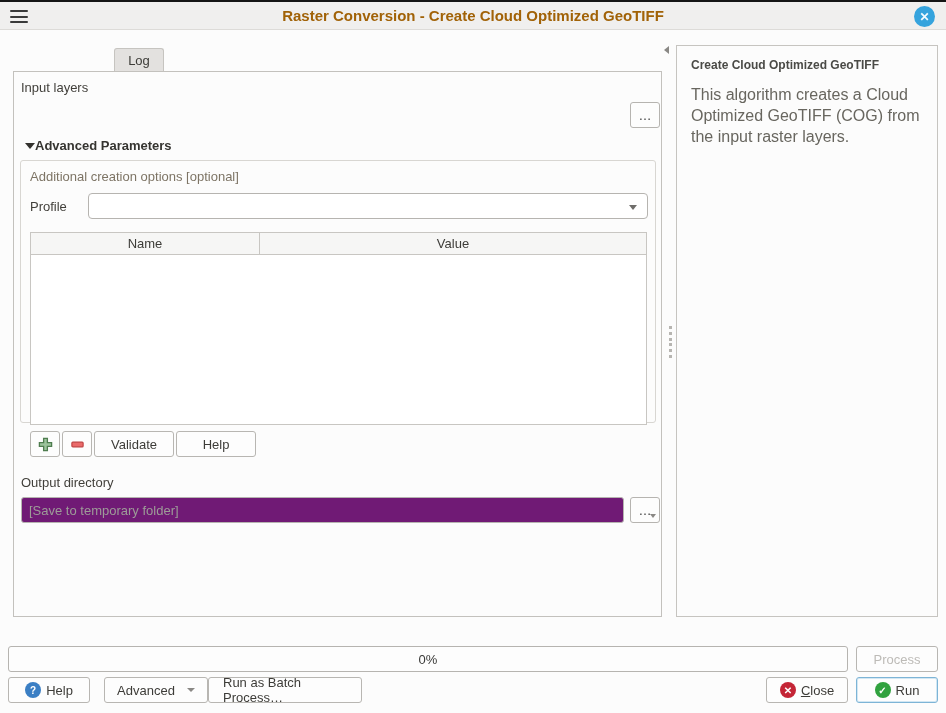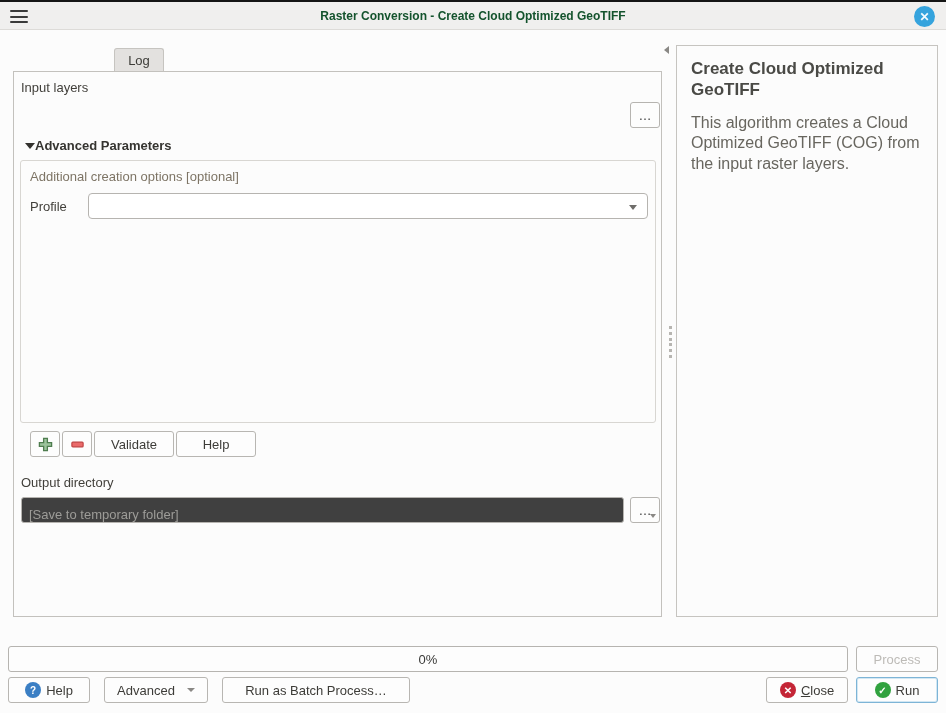--- a/index.html
+++ b/index.html
@@ -22,21 +22,21 @@
     border-bottom:1px solid #dddbd8;
     display:flex; align-items:center;
   }
   .menu-btn {
     position:absolute; left:10px; top:7px; width:18px; height:15px;
     display:flex; flex-direction:column; justify-content:space-between;
     cursor:pointer; padding:1px 0;
   }
   .menu-btn i { display:block; height:2px; background:#3a3a3a; border-radius:1px; }
   .title-text {
-    flex:1; text-align:center; font-weight:bold; font-size:12px; color:#14532d;
+    flex:1; text-align:center; font-weight:bold; font-size:15px; color:#a16207;
   }
   .title-close {
     position:absolute; right:11px; top:4px; width:21px; height:21px;
     background:#35a3dd; border-radius:50%; color:#f2fbff;
     display:flex; align-items:center; justify-content:center;
     font-size:12px; font-weight:bold; cursor:pointer;
   }
 
   
   .tab {
@@ -51,21 +51,21 @@
   
   .main-frame {
     position:absolute; left:13px; top:71px; width:649px; height:546px;
     background:#fcfcfc; border:1px solid #c3c1bd; z-index:2;
   }
   .label { position:absolute; color:#413f3a; }
   .textfield {
     position:absolute; background:#fff; border:1px solid #b6b4b0; border-radius:3px;
     display:flex; align-items:center; padding:0 7px; color:#3d3c38; height:26px;
   }
-  .textfield.placeholder { color:#9d9c98; background:#404040;align-items:flex-end; }
+  .textfield.placeholder { color:#9d9c98; background:#701a75; }
   .browse-btn {
     position:absolute; width:30px; height:26px; background:#fdfdfd;
     border:1px solid #b6b4b0; border-radius:3px;
     display:flex; align-items:center; justify-content:center;
     color:#3a3a3a; cursor:pointer; font-size:13px;
   }
   .menu-indicator {
     position:absolute; right:3px; bottom:4px; width:0; height:0;
     border-left:3px solid transparent; border-right:3px solid transparent;
     border-top:4px solid #8a8885;
@@ -123,21 +123,21 @@
     align-items:center; cursor:col-resize; padding:1px 0;
   }
   .split-handle i { width:3px; height:3px; background:#b7b5b1; display:block; }
 
   
   .help-panel {
     position:absolute; left:676px; top:45px; width:262px; height:572px;
     background:#fcfcfc; border:1px solid #c6c4c0; padding:12px 14px;
   }
   .help-panel h1 {
-    font-size:17px; line-height:1.25; color:#4a4a46; margin-bottom:12px;
+    font-size:12px; line-height:1.25; color:#4a4a46; margin-bottom:12px;
     font-weight:bold;
   }
   .help-panel p { font-size:16px; line-height:1.3; color:#68665f; }
 
   
   .progress {
     position:absolute; left:8px; top:646px; width:840px; height:26px;
     background:#fdfdfd; border:1px solid #b6b4b0; border-radius:3px;
     display:flex; align-items:center; justify-content:center; color:#3a3a38;
   }
@@ -150,21 +150,21 @@
   .icon-circle {
     width:16px; height:16px; border-radius:50%; color:#fff;
     display:inline-flex; align-items:center; justify-content:center;
     font-size:10px; font-weight:bold; margin-right:5px; flex:none;
   }
   .icon-help  { background:#3b7fc4; }
   .icon-close { background:#c42536; }
   .icon-run   { background:#31a23f; }
   .btn-help   { left:0; width:82px; }
   .btn-advanced { left:96px; width:104px; }
-  .btn-batch  { left:214px; width:188px; }
+  .btn-batch  { left:200px; width:154px; }
   .btn-close  { left:758px; width:82px; }
   .btn-run    { left:848px; width:82px; border:1px solid #7db4d6; box-shadow:0 0 0 1px #d2e7f3 inset; }
   .drop-arrow {
     width:0; height:0; border-left:4px solid transparent;
     border-right:4px solid transparent; border-top:4px solid #8a8885;
     margin-left:12px;
   }
   .u { text-decoration:underline; }
 </style>
 </head>
@@ -203,20 +203,27 @@
 
     <div class="groupbox">
       <div class="group-title">Additional creation options [optional]</div>
 
       <div class="label" style="left:9px; top:38px;">Profile</div>
       <div class="combo">
         <span style="padding-left:7px; line-height:24px;"></span>
         <span class="combo-arrow"></span>
       </div>
 
+      <div class="opt-table">
+        <div class="opt-thead">
+          <div class="opt-th name">Name</div>
+          <div class="opt-th value">Value</div>
+        </div>
+        <div style="flex:1;"></div>
+      </div>
 
       <div class="tool-row">
         <div class="btn square">
           <svg width="15" height="15" viewBox="0 0 16 16">
             <path d="M6 1.5h4V6h4.5v4H10v4.5H6V10H1.5V6H6z" fill="#9cc39c" stroke="#4f7d4f" stroke-width="1.4"></path>
           </svg>
         </div>
         <div class="btn square">
           <svg width="15" height="15" viewBox="0 0 16 16">
             <rect x="2" y="5.5" width="12" height="5" rx="1" fill="#ea6a6a" stroke="#bf4040" stroke-width="1.2"></rect>

